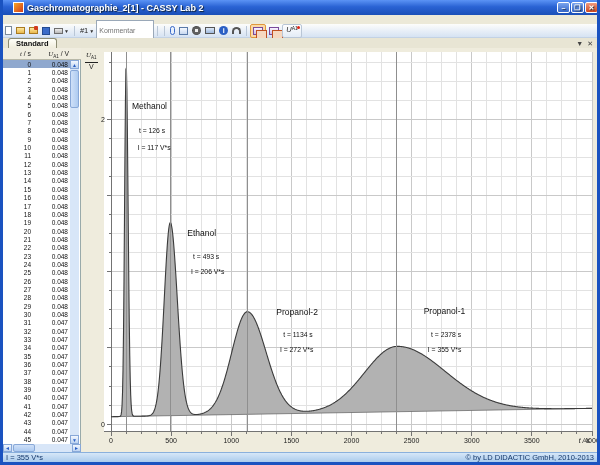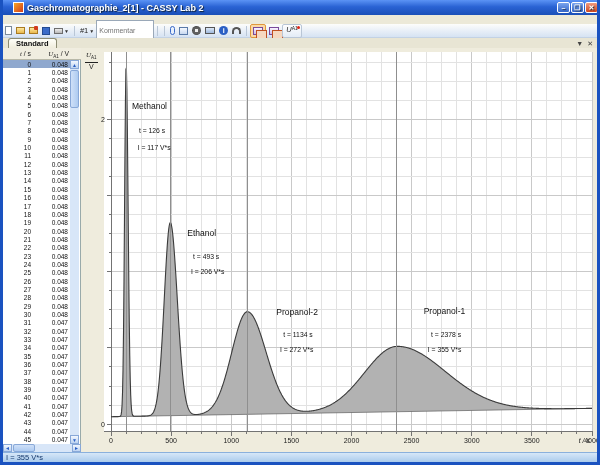--- a/index.html
+++ b/index.html
@@ -532,16 +532,17 @@
             <text x="342.65000000000003" y="265.7882069795427" font-size="8.5">Propanol-1</text>
             <text x="350.1055" y="288.59205776173286" font-size="6.8">t = 2378 s</text>
             <text x="346.85875" y="303.7946249498596" font-size="6.8">I = 355 V*s</text>
           </g>
         </svg>
     </div>
   </div>
 
   <div class="statusbar">
     <span class="sleft">I = 355 V*s</span>
+    <span class="sright">© by LD DIDACTIC GmbH, 2010-2013</span>
   </div>
 
   <div class="borders"></div>
 </div>
 
 </body></html>

